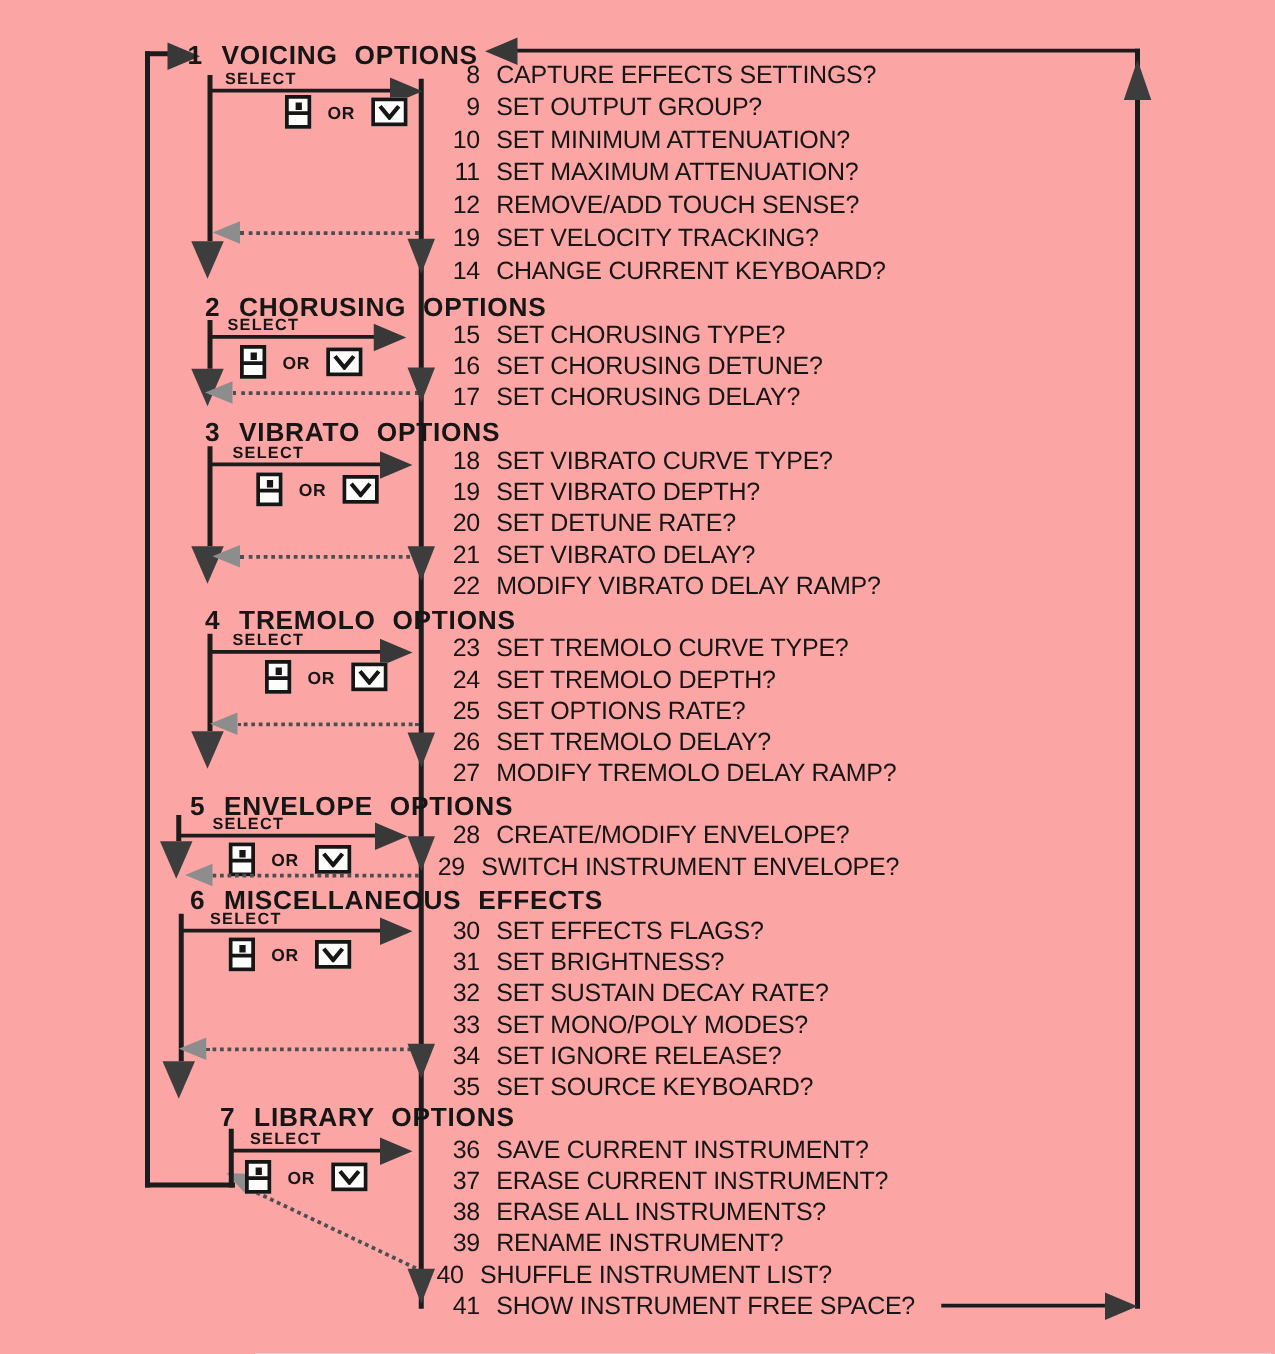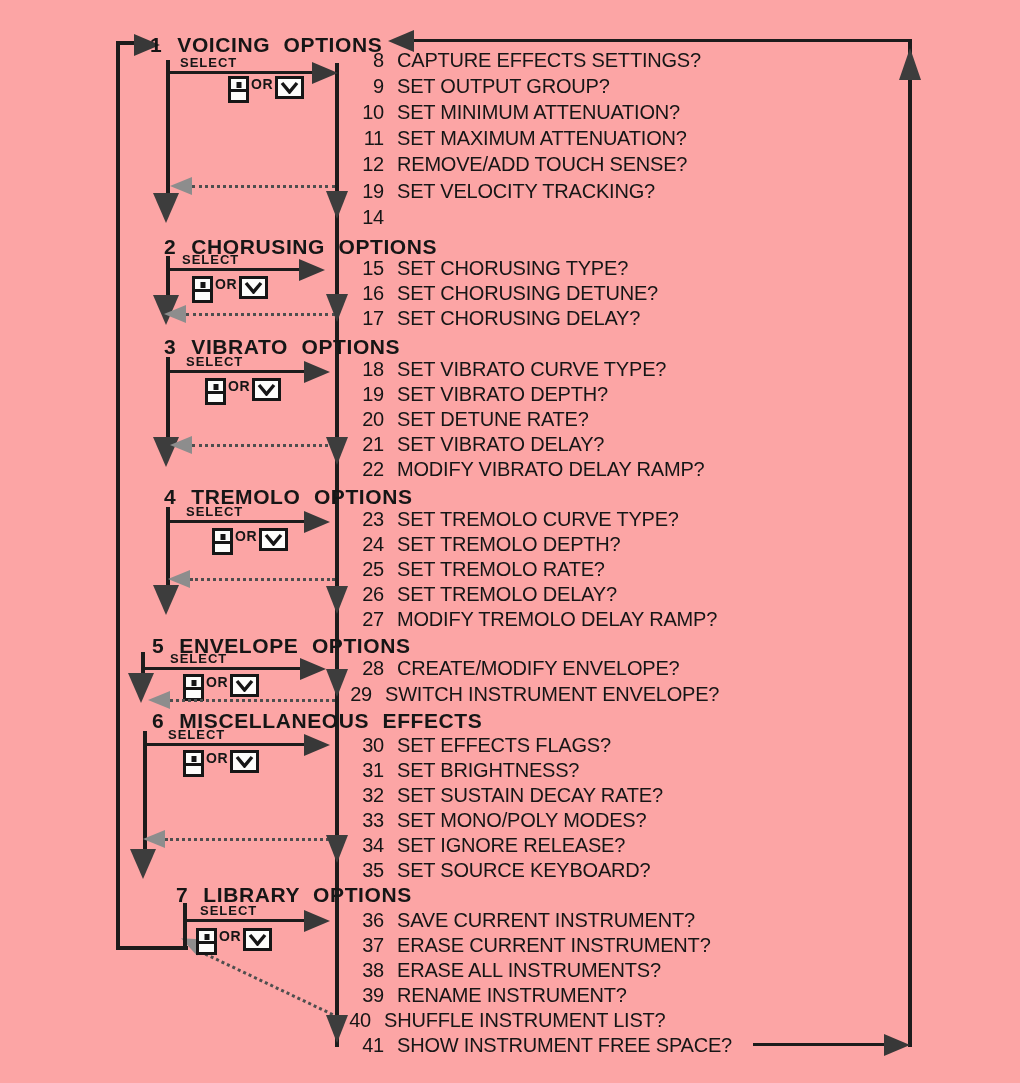--- a/index.html
+++ b/index.html
@@ -18,21 +18,21 @@
   .arr-left{border-top:11px solid transparent;border-bottom:11px solid transparent;border-right:26px solid #383838;}
   .arr-down{border-left:13px solid transparent;border-right:13px solid transparent;border-top:30px solid #3d3d3d;}
   .arr-down.center{border-left:11px solid transparent;border-right:11px solid transparent;border-top:28px solid #3d3d3d;}
   .arr-up{border-left:11px solid transparent;border-right:11px solid transparent;border-bottom:32px solid #3d3d3d;}
   .arr-left-gray{border-top:9px solid transparent;border-bottom:9px solid transparent;border-right:22px solid #8d8d8d;}
   
   .heading{position:absolute;font-weight:bold;font-size:21px;letter-spacing:.6px;word-spacing:7px;white-space:nowrap;}
   .h-num{margin-right:15px;}
   
   .select-label{position:absolute;font-weight:bold;font-size:13px;letter-spacing:1px;white-space:nowrap;}
-  .keycaps{position:absolute;display:flex;align-items:flex-start;gap:2px;}
+  .keycaps{position:absolute;display:flex;align-items:center;gap:13px;}
   .keycap{display:inline-block;border:3px solid #161616;background:#fdfdfb;box-sizing:border-box;position:relative;}
   .key-up{width:21px;height:27px;}
   .key-up::after{content:"";position:absolute;left:-1px;right:-1px;top:46%;border-top:3px solid #161616;}
   .key-dot{position:absolute;left:50%;top:16%;width:5px;height:6px;background:#161616;transform:translateX(-50%);}
   .key-down{width:29px;height:23px;display:flex;align-items:center;justify-content:center;}
   .or-label{font-weight:bold;font-size:14px;letter-spacing:.5px;}
   
   .item-row{position:absolute;height:26px;display:flex;align-items:center;white-space:nowrap;font-size:20px;letter-spacing:-.2px;}
   .item-num{display:inline-block;width:44px;text-align:right;margin-right:13px;}
   .section{position:absolute;inset:0;pointer-events:none;}
@@ -102,20 +102,21 @@
       <div class="item-row" style="left: 340px; top: 151.8px;">
     <span class="item-num">12</span>
         <span class="item-label">REMOVE/ADD TOUCH SENSE?</span>
   </div>
       <div class="item-row" style="left: 340px; top: 178px;">
     <span class="item-num">19</span>
         <span class="item-label">SET VELOCITY TRACKING?</span>
   </div>
       <div class="item-row" style="left: 340px; top: 204.2px;">
     <span class="item-num">14</span>
+        <span class="item-label">CHANGE CURRENT KEYBOARD?</span>
   </div>
     </div>
     <div class="section">
     <div class="heading" style="left: 164px; top: 235px;">
       <span class="h-num">2</span><span class="h-title">CHORUSING OPTIONS</span>
     </div>
     <div class="vline sec-left-line" style="left: 166px; top: 256px; height: 39px;"></div>
     <div class="arr arr-down sec-left-arrow" style="left: 153px; top: 295px;"></div>
     <div class="select-label" style="left: 182px; top: 252px;">SELECT</div>
     <div class="hline thin sel-line" style="left: 168px; top: 268px; width: 137px;"></div>
@@ -217,21 +218,21 @@
   <div class="item-row" style="left: 340px; top: 506px;">
     <span class="item-num">23</span>
         <span class="item-label">SET TREMOLO CURVE TYPE?</span>
   </div>
       <div class="item-row" style="left: 340px; top: 531px;">
     <span class="item-num">24</span>
         <span class="item-label">SET TREMOLO DEPTH?</span>
   </div>
       <div class="item-row" style="left: 340px; top: 556px;">
     <span class="item-num">25</span>
-        <span class="item-label">SET TREMOLO RATE?</span>
+        <span class="item-label">SET OPTIONS RATE?</span>
   </div>
       <div class="item-row" style="left: 340px; top: 581px;">
     <span class="item-num">26</span>
         <span class="item-label">SET TREMOLO DELAY?</span>
   </div>
       <div class="item-row" style="left: 340px; top: 606px;">
     <span class="item-num">27</span>
         <span class="item-label">MODIFY TREMOLO DELAY RAMP?</span>
   </div>
     </div>

